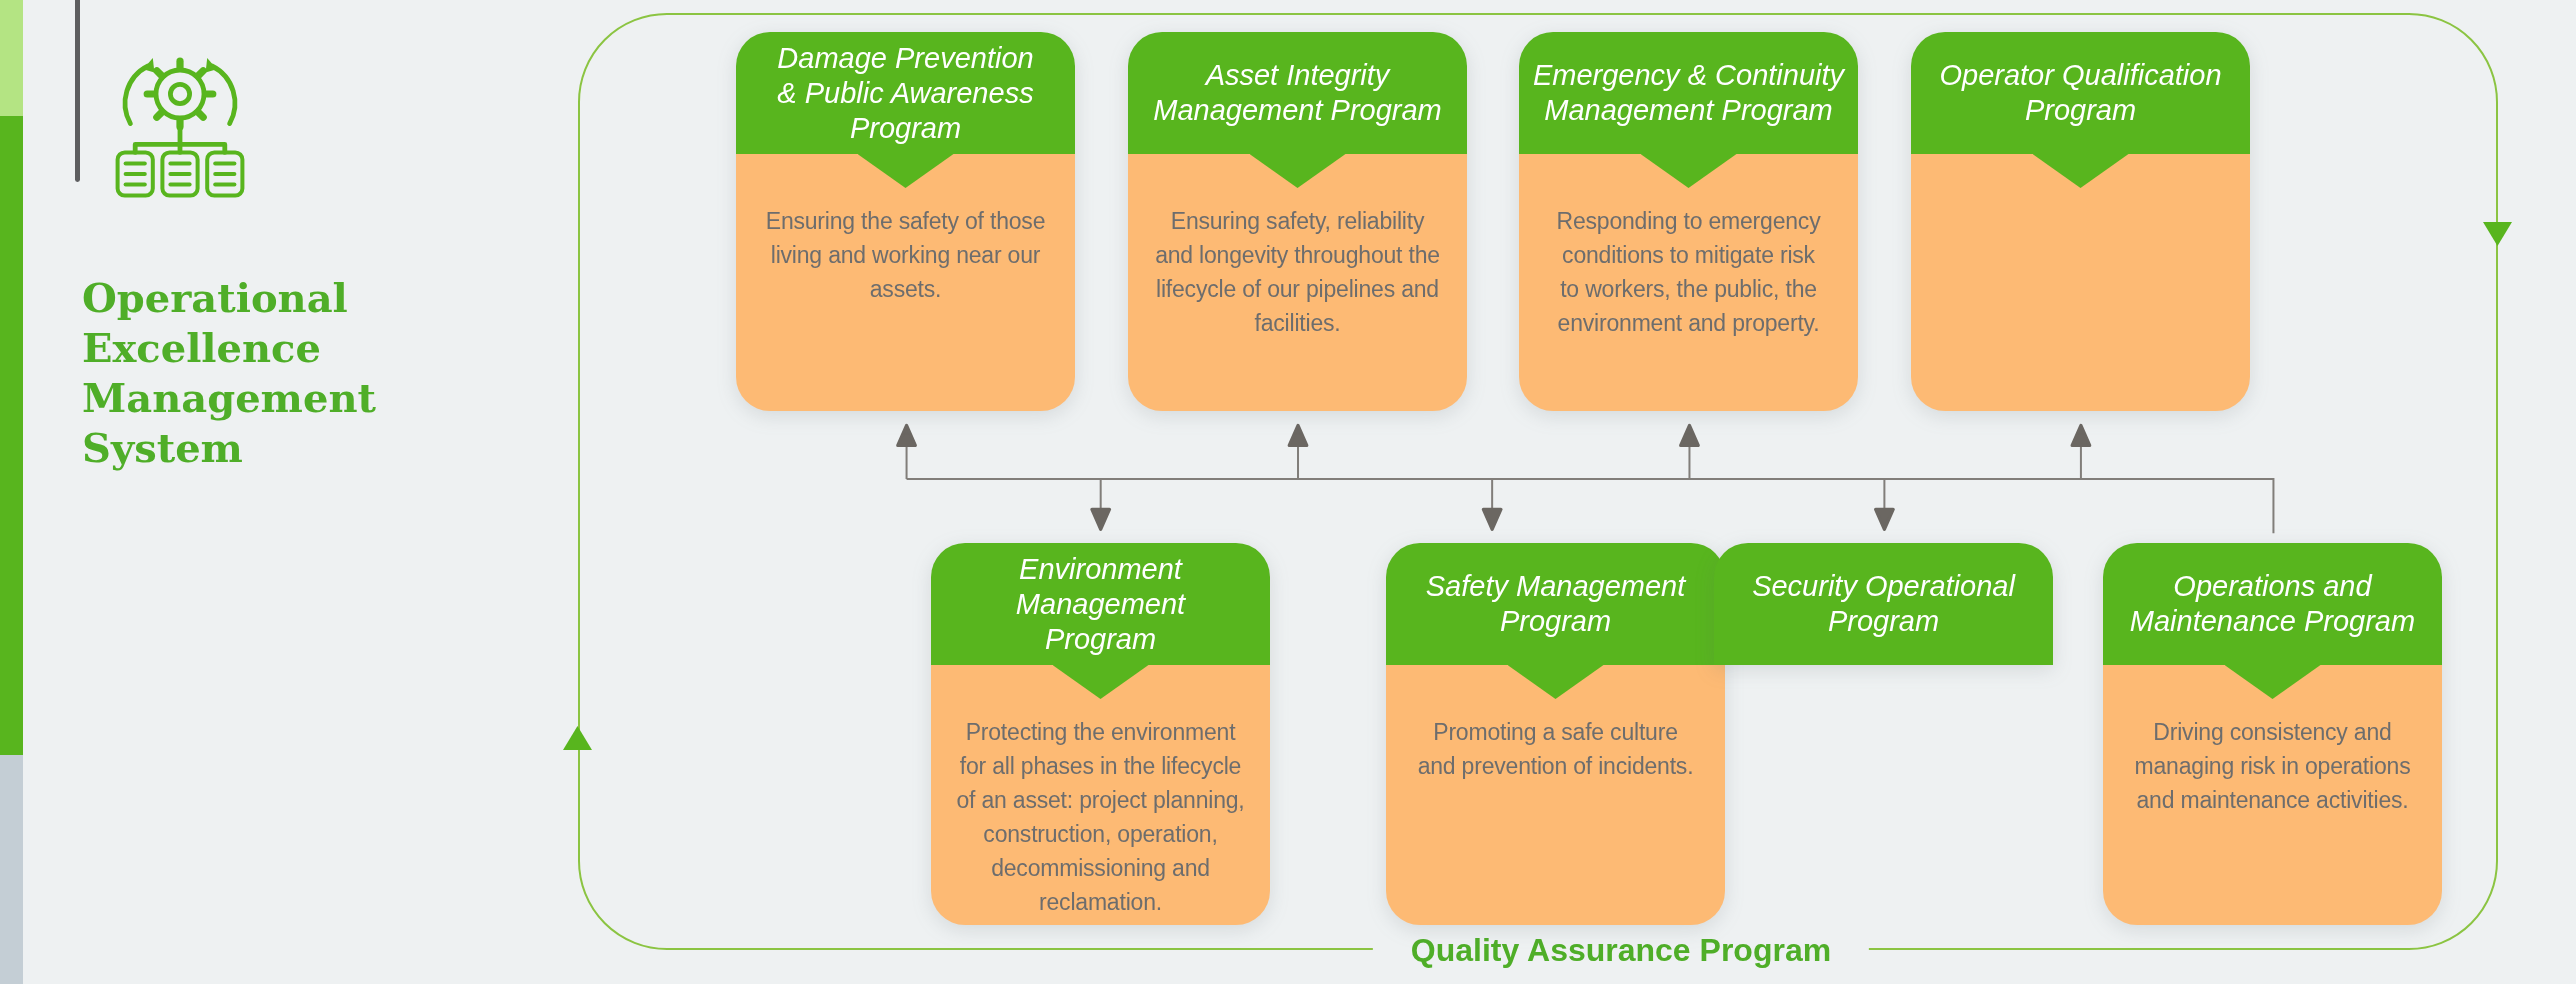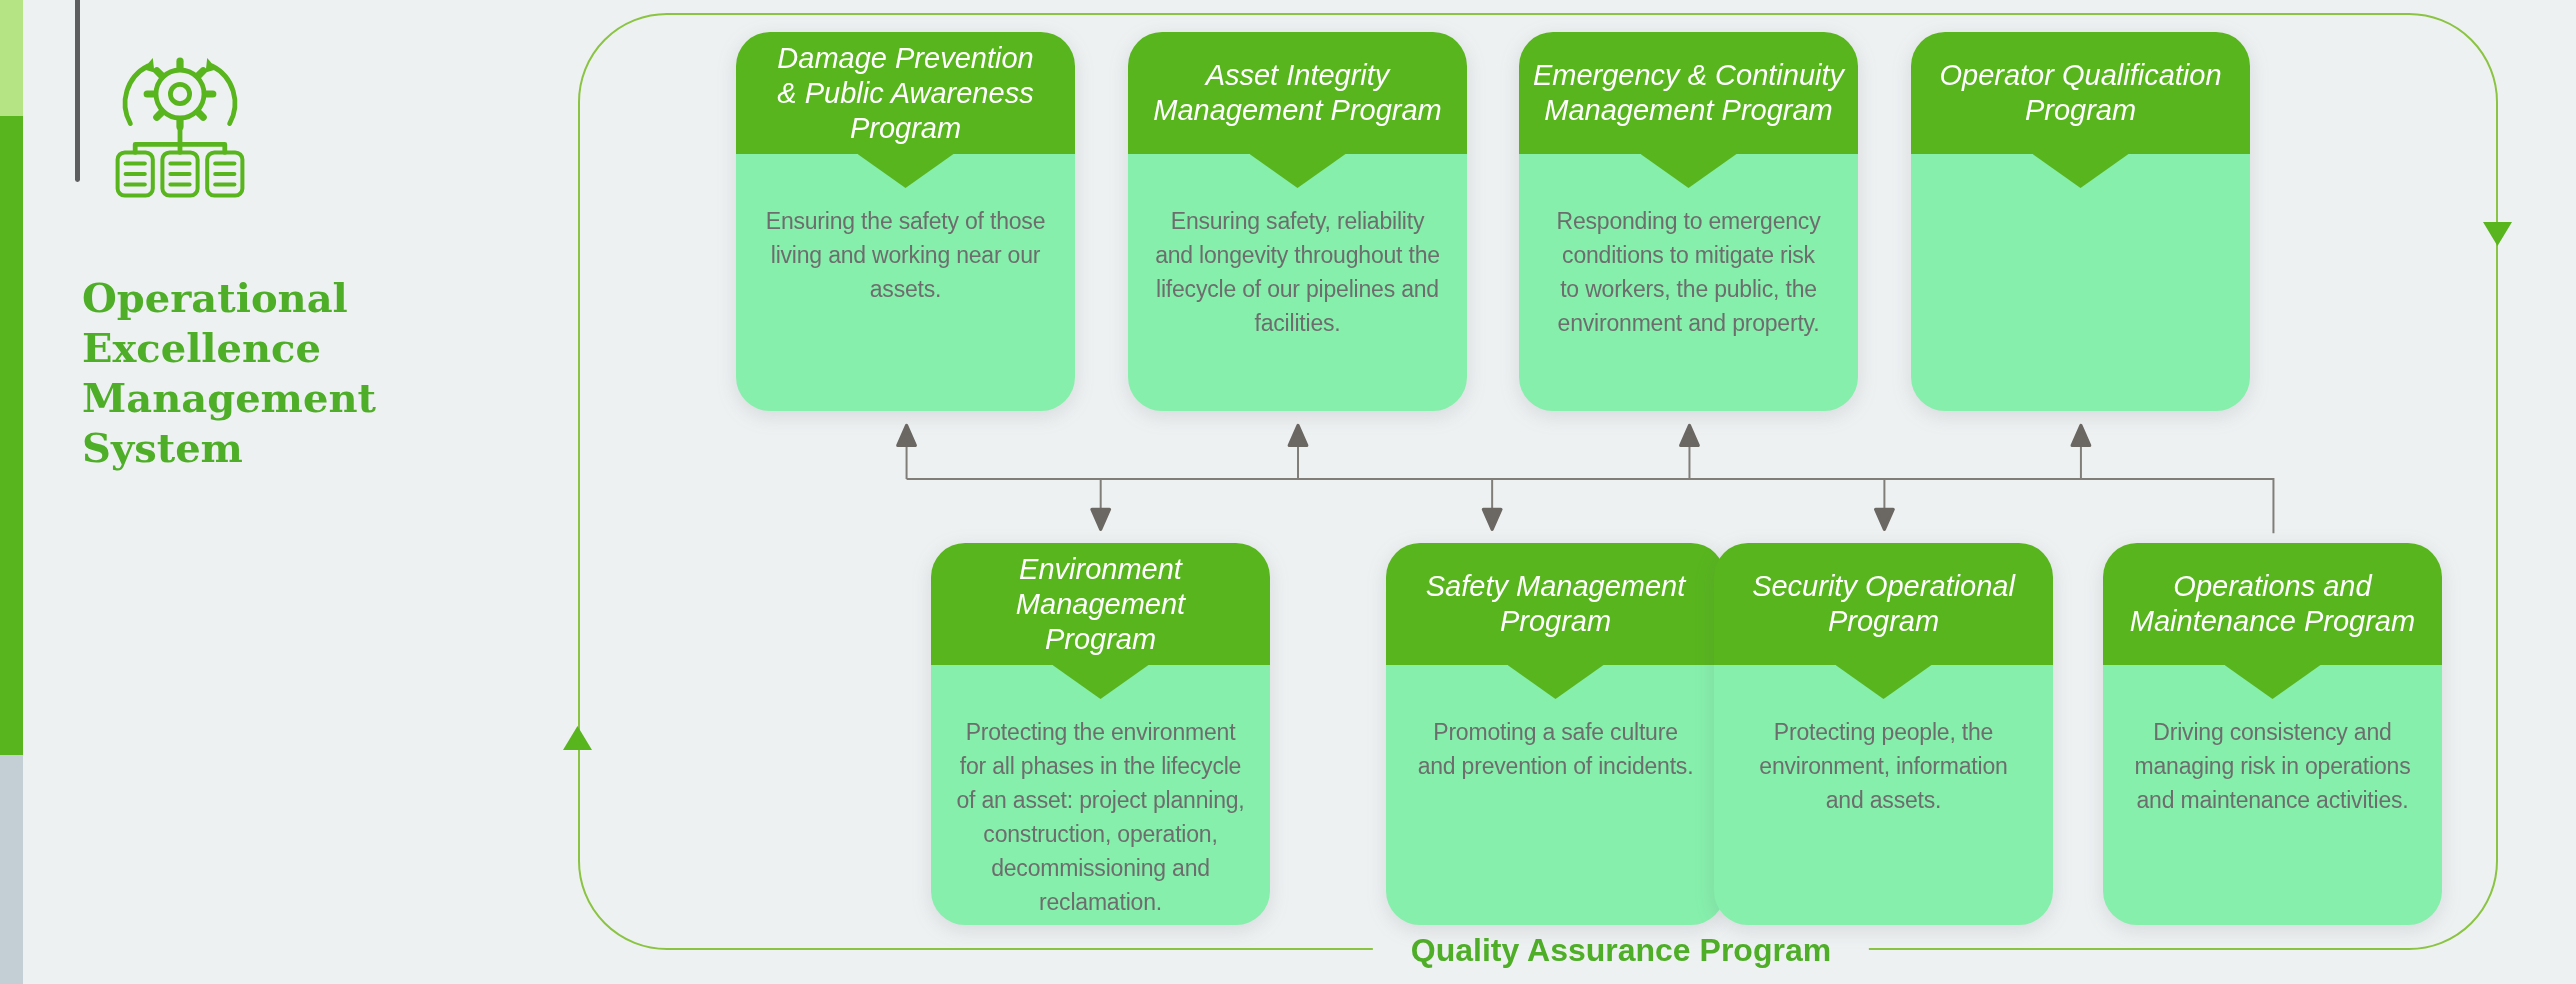--- a/index.html
+++ b/index.html
@@ -38,21 +38,21 @@
   .qa-arrow.down{left:2483px;top:222px;clip-path:polygon(0 0,100% 0,50% 100%);}
 
   
   .connectors{position:absolute;left:879px;top:411px;width:1430px;height:136px;}
 
   
   .card{position:absolute;width:339px;filter:drop-shadow(0 5.6px 9.6px rgba(90,100,105,.16));}
   .card .header{height:122px;background:var(--green);border-radius:34px 34px 0 0;
     display:flex;align-items:center;justify-content:center;text-align:center;}
   .card .header .card-title{font-style:italic;font-size:29px;line-height:35px;color:#fff;white-space:pre-line;}
-  .card .body{position:relative;background:#86efac;border-radius:0 0 34px 34px;}
+  .card .body{position:relative;background:#fdba74;border-radius:0 0 34px 34px;}
   .card .chevron{position:absolute;left:50%;top:0;transform:translateX(-50%);width:96px;height:34px;
     background:var(--green);clip-path:polygon(0 0,100% 0,50% 100%);}
   .card .card-desc{padding-top:50px;text-align:center;font-size:23px;line-height:34px;
     letter-spacing:-0.2px;color:var(--text-gray);white-space:pre-line;}
   .card.top{top:32px;height:379px;}
   .card.top .body{height:257px;}
   .card.bottom{top:543px;height:382px;}
   .card.bottom .body{height:260px;}
   .card.t0{left:736px;} .card.t1{left:1128px;border-radius:13px;} .card.t2{left:1519px;} .card.t3{left:1911px;}
   .card.b0{left:931px;} .card.b1{left:1386px;} .card.b2{left:1714px;} .card.b3{left:2103px;}
@@ -204,26 +204,20 @@
       <div class="chevron"></div>
       <div class="card-desc">Promoting a safe culture
 and prevention of incidents.</div>
     </div>
   </div>
   <div class="card bottom b2">
     <div class="header">
       <div class="card-title">Security Operational
 Program</div>
     </div>
-    <div class="body">
-      <div class="chevron"></div>
-      <div class="card-desc">Protecting people, the
-environment, information
-and assets.</div>
-    </div>
   </div>
   <div class="card bottom b3">
     <div class="header">
       <div class="card-title">Operations and
 Maintenance Program</div>
     </div>
     <div class="body">
       <div class="chevron"></div>
       <div class="card-desc">Driving consistency and
 managing risk in operations

